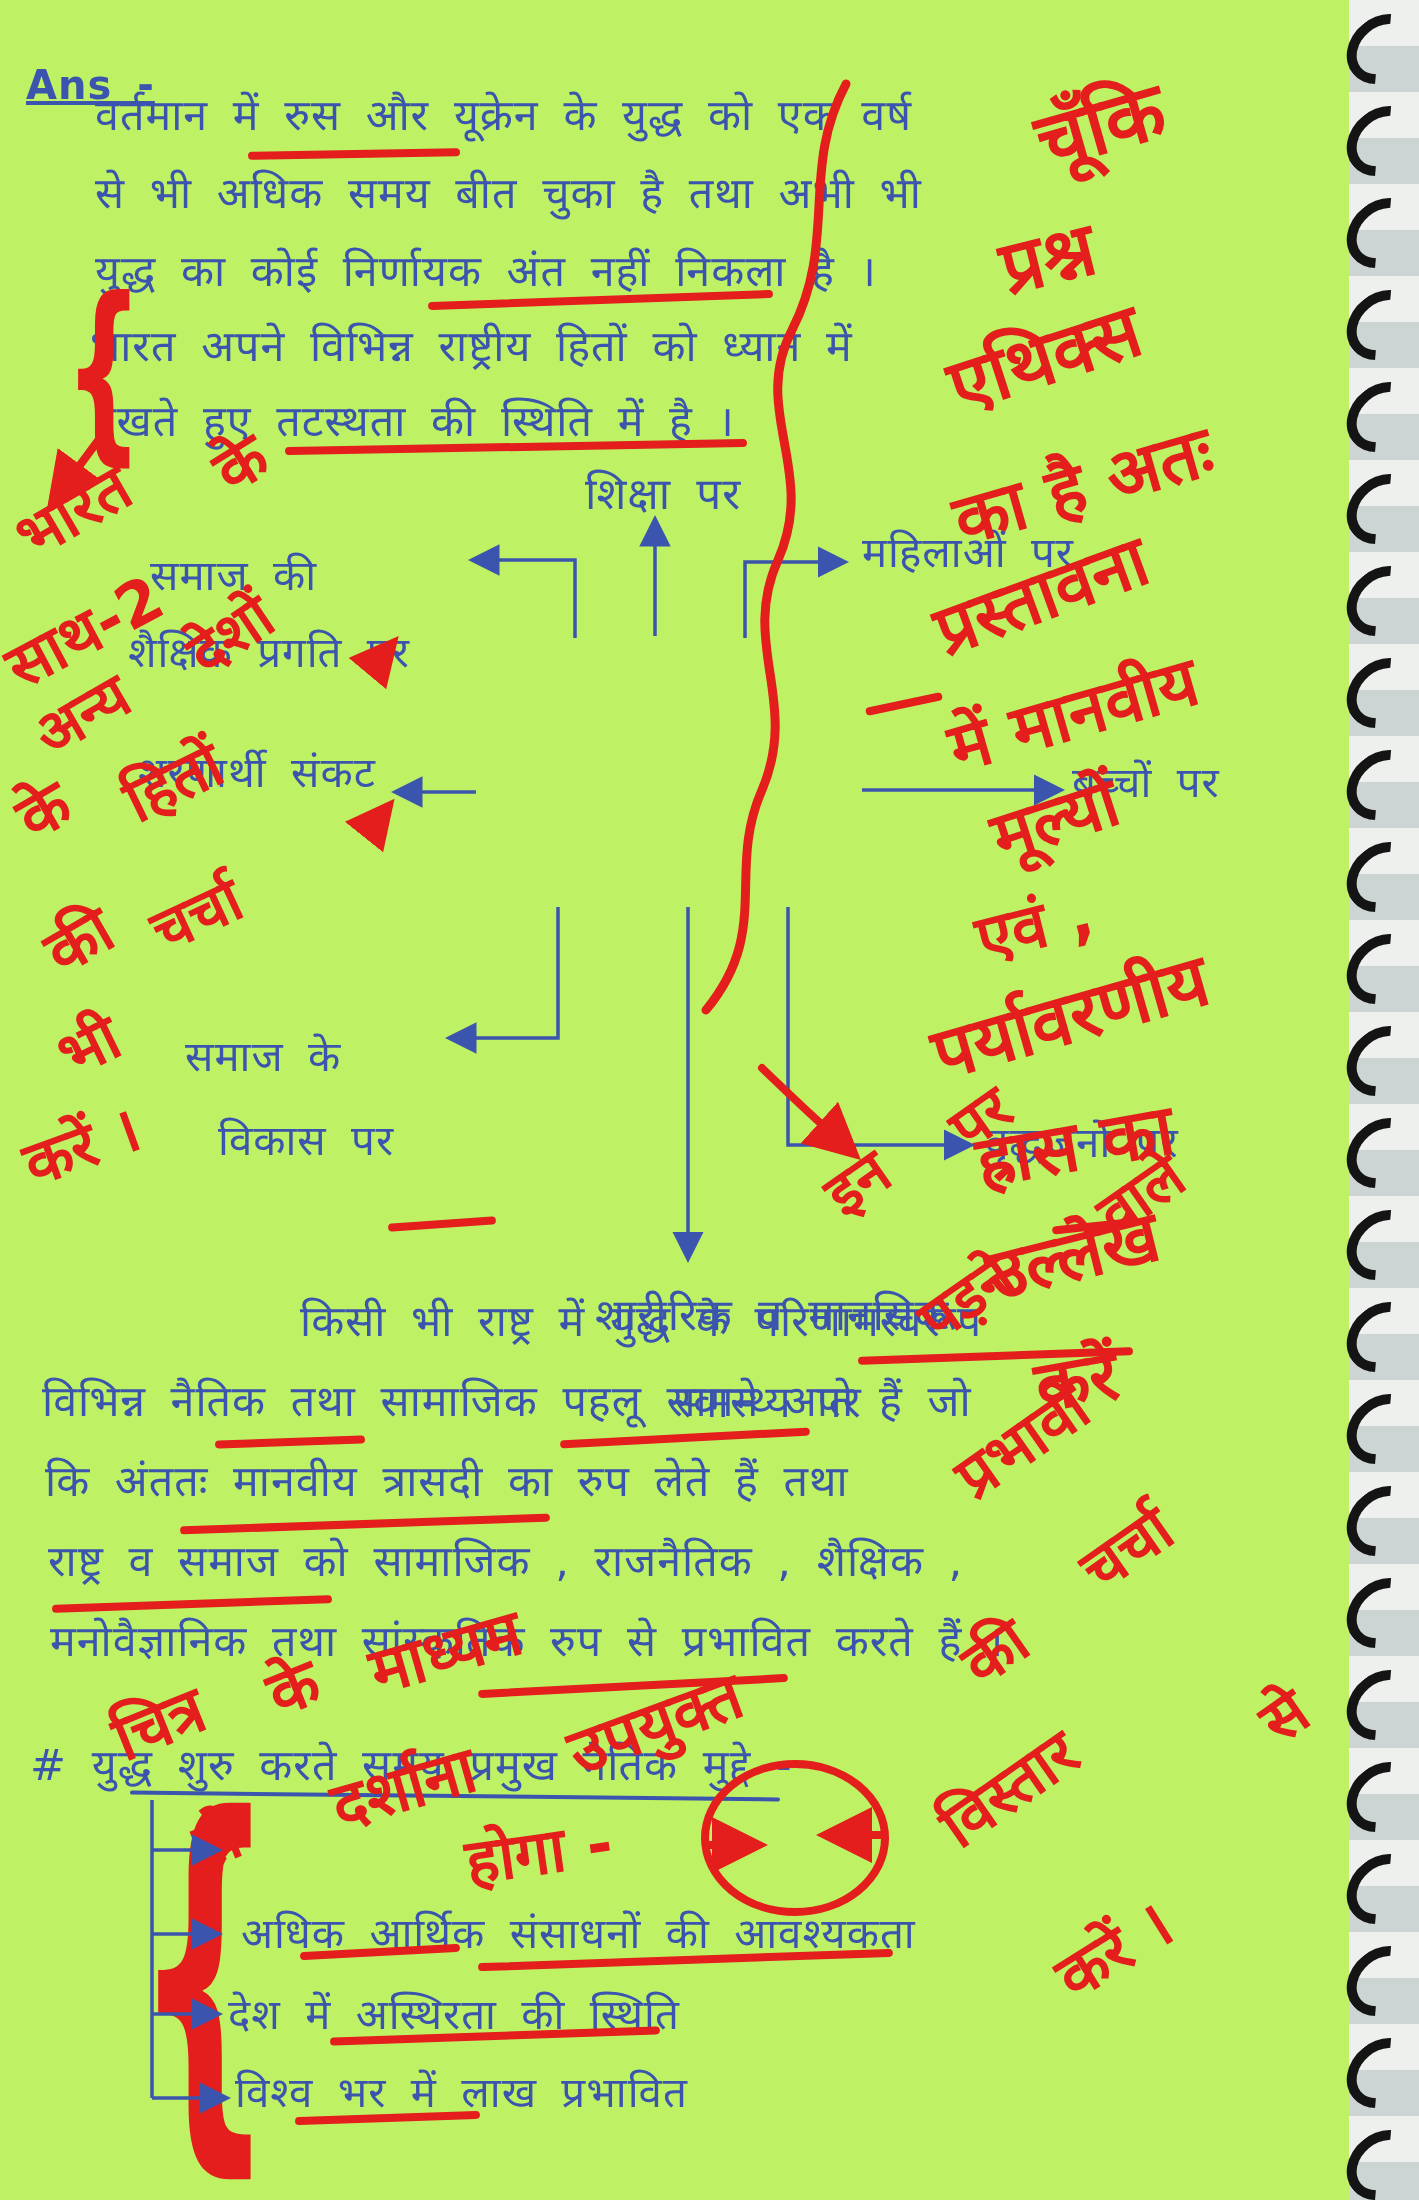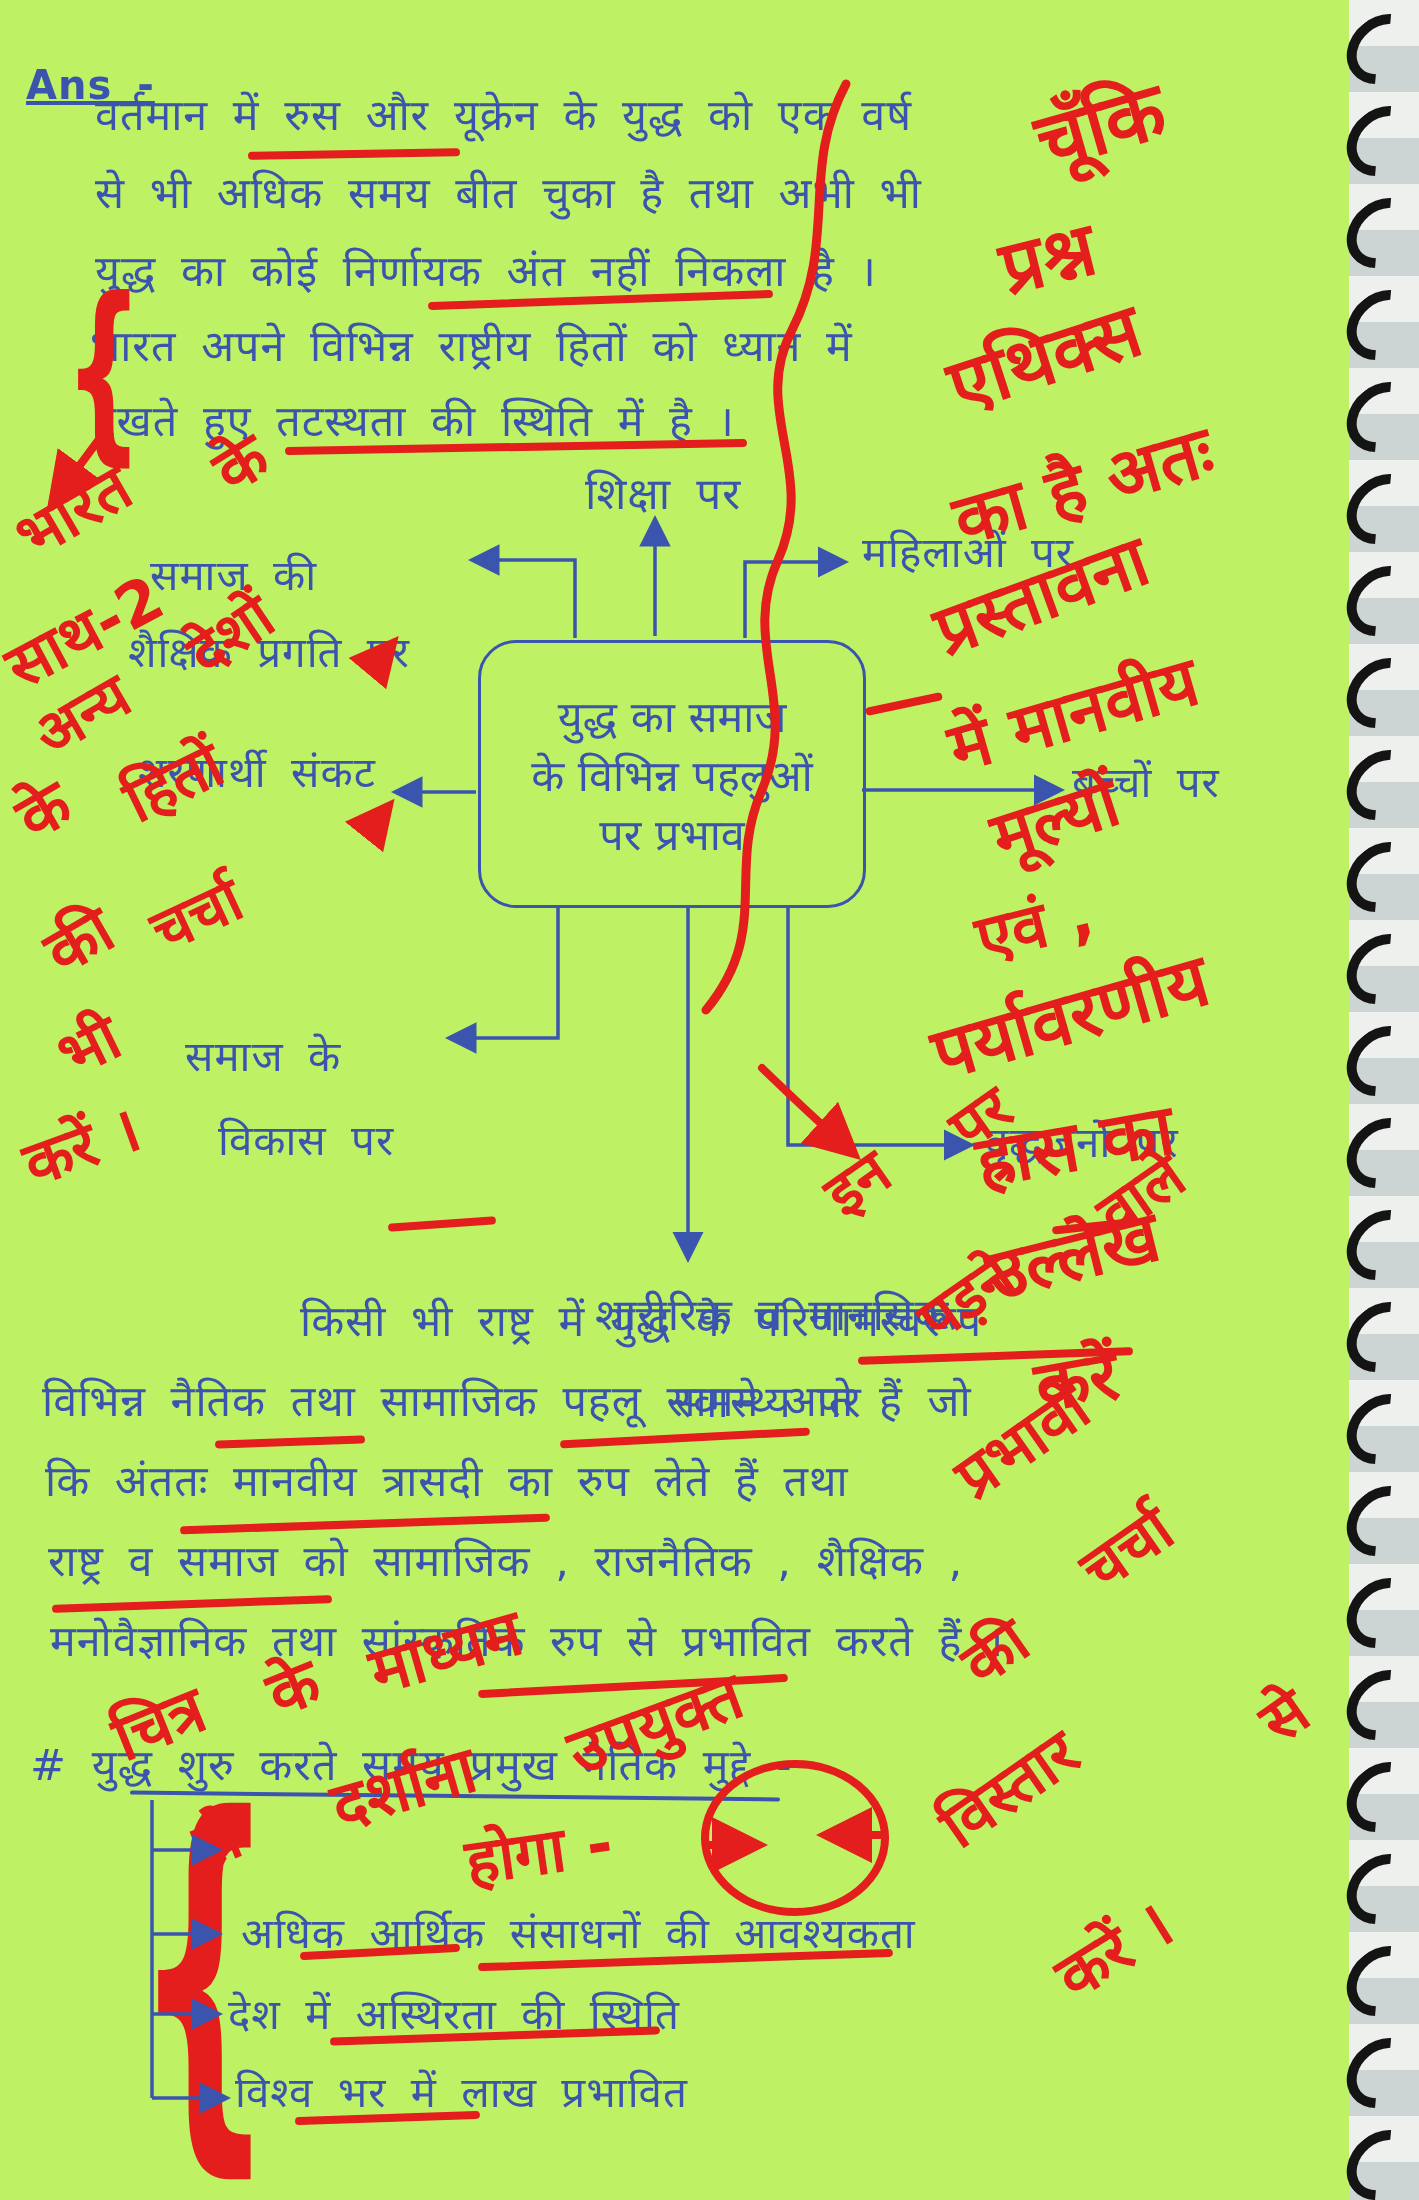--- a/index.html
+++ b/index.html
@@ -38,25 +38,20 @@
   <div class="ink" style="left:128px;top:622px;font-size:42px;">शैक्षिक प्रगति पर</div>
   <div class="ink" style="left:862px;top:522px;font-size:42px;">महिलाओं पर</div>
   <div class="ink" style="left:138px;top:742px;font-size:42px;">शरणार्थी संकट</div>
   <div class="ink" style="left:1072px;top:752px;font-size:42px;">बच्चों पर</div>
   <div class="ink" style="left:185px;top:1026px;font-size:42px;">समाज के</div>
   <div class="ink" style="left:218px;top:1110px;font-size:42px;">विकास पर</div>
   <div class="ink" style="left:985px;top:1112px;font-size:42px;">वृद्धजनों पर</div>
   <div class="ink" style="left:595px;top:1283px;font-size:44px;">शारीरिक व मानसिक</div>
   <div class="ink" style="left:675px;top:1370px;font-size:44px;">स्वास्थ्य पर</div>
 
-  <div class="box" style="left:478px;top:640px;width:382px;height:262px;font-size:43px;">
-    <div>युद्ध का समाज</div>
-    <div>के विभिन्न पहलुओं</div>
-    <div>पर प्रभाव</div>
-  </div>
 
   <div class="ink" style="left:300px;top:1290px;font-size:43px;">किसी भी राष्ट्र में युद्ध के परिणामस्वरूप</div>
   <div class="ink" style="left:42px;top:1370px;font-size:43px;">विभिन्न नैतिक तथा सामाजिक पहलू सामने आते हैं जो</div>
   <div class="ink" style="left:45px;top:1450px;font-size:43px;">कि अंततः मानवीय त्रासदी का रुप लेते हैं तथा</div>
   <div class="ink" style="left:48px;top:1530px;font-size:43px;">राष्ट्र व समाज को सामाजिक , राजनैतिक , शैक्षिक ,</div>
   <div class="ink" style="left:50px;top:1610px;font-size:43px;">मनोवैज्ञानिक तथा सांस्कृतिक रुप से प्रभावित करते हैं ।</div>
 
   <div class="ink" style="left:30px;top:1734px;font-size:43px;"># युद्ध शुरु करते समय प्रमुख नैतिक मुद्दे -</div>
   <div class="bul" style="left:130px;top:1794px;width:650px;transform:rotate(0.6deg);"></div>
   <div class="ink" style="left:241px;top:1903px;font-size:42px;">अधिक आर्थिक संसाधनों की आवश्यकता</div>

